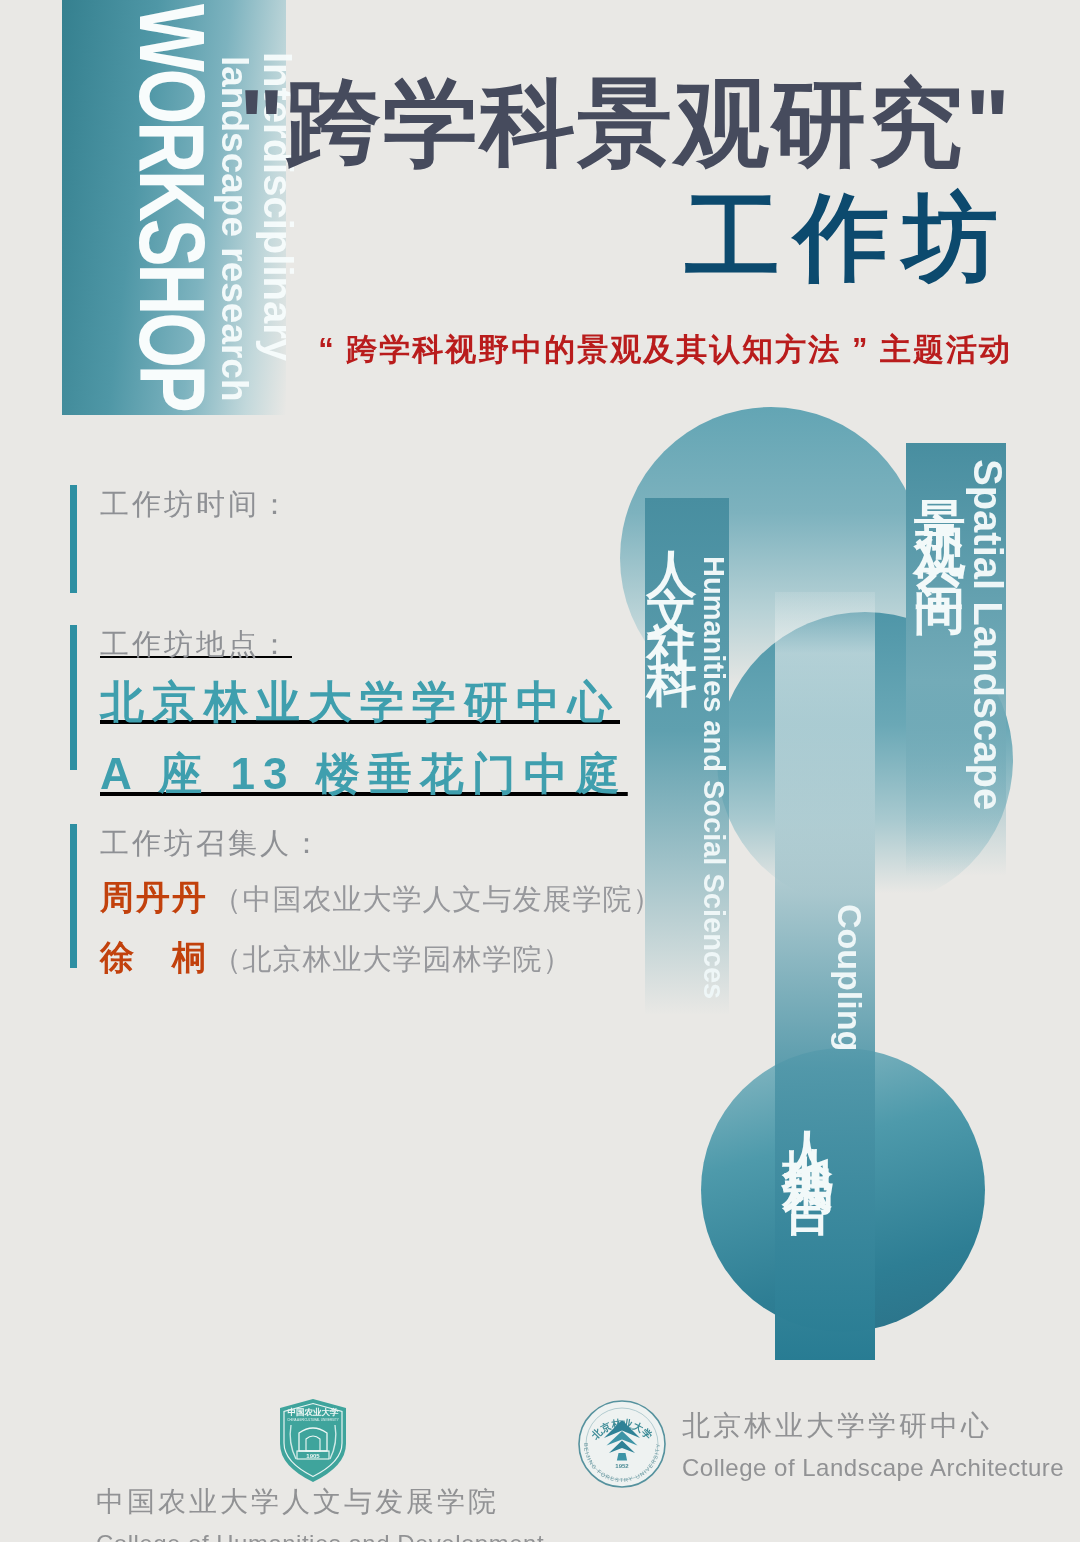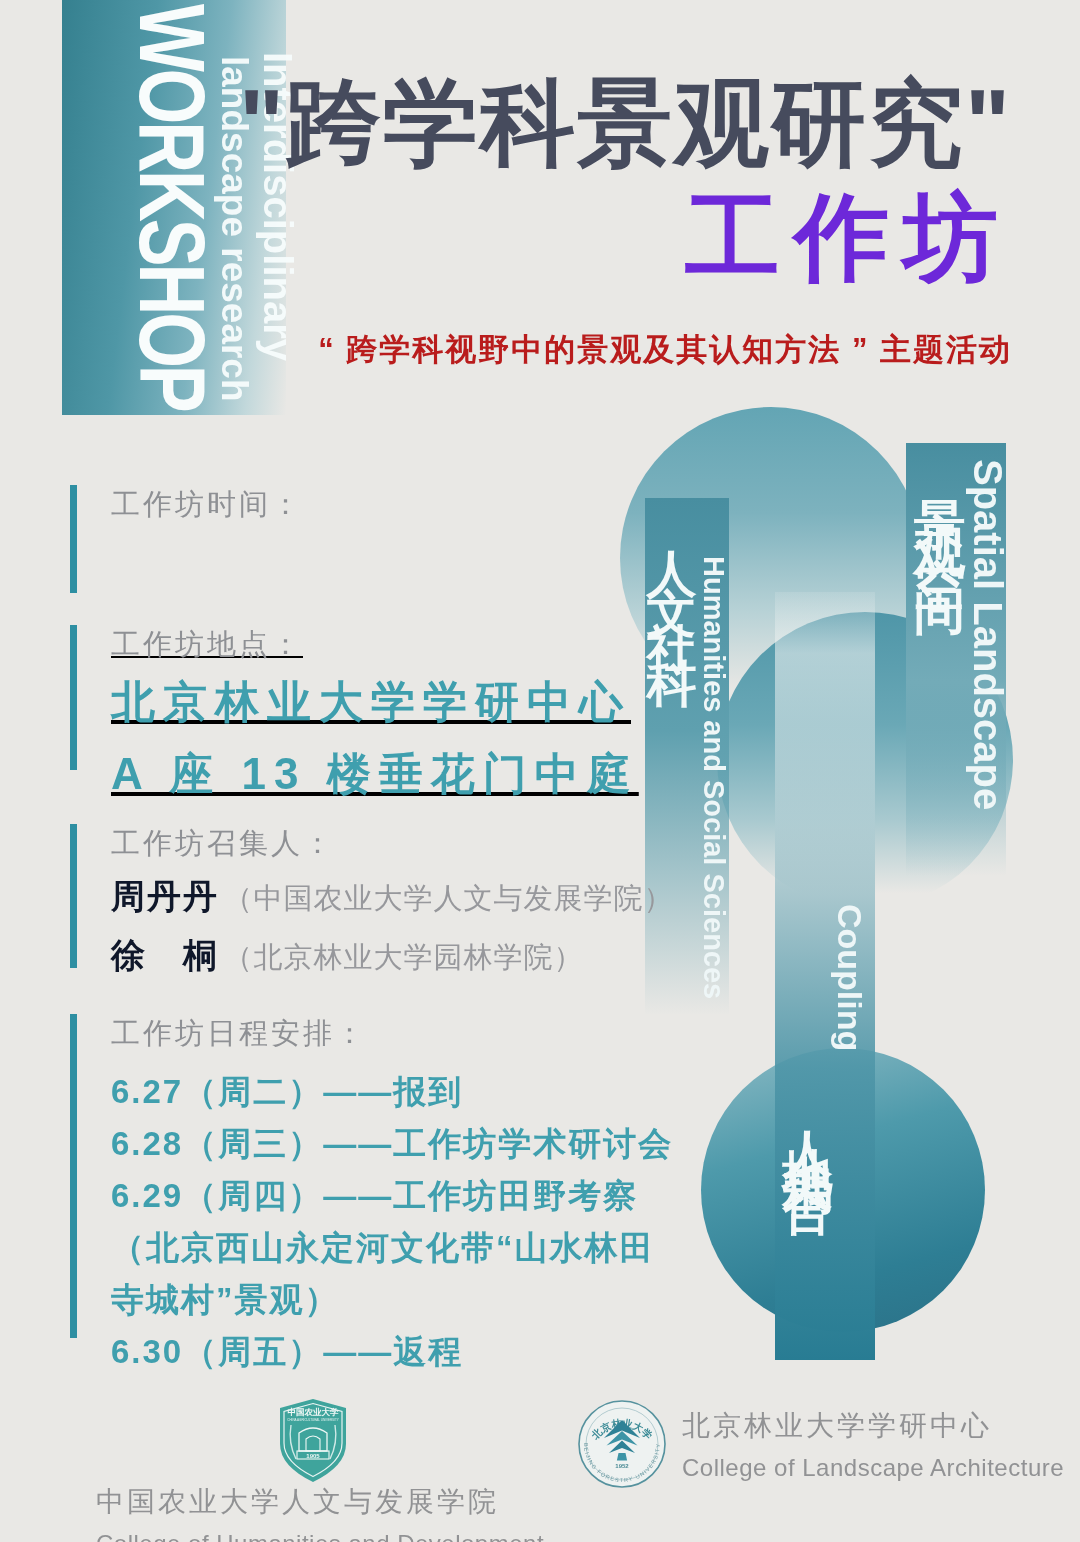--- a/index.html
+++ b/index.html
@@ -16,21 +16,21 @@
   .v { writing-mode:vertical-rl; line-height:1; white-space:nowrap; }
   .workshop {
     position:absolute; left:64px; top:4px; font-size:92px; font-weight:bold;
     color:#f8fcfc; letter-spacing:-4px; transform:scaleY(0.78); transform-origin:0 0;
   }
   .side-en1 { position:absolute; left:196px; top:52px; font-size:40px; font-weight:bold; color:rgba(247,252,252,0.95); }
   .side-en2 { position:absolute; left:154px; top:56px; font-size:37px; font-weight:bold; color:rgba(247,252,252,0.95); }
   
   .header { position:absolute; top:70px; right:68px; text-align:right; }
   .title-line1 { font-size:95px; font-weight:bold; color:#464b5d; letter-spacing:2px; line-height:1.12; }
-  .title-line2 { font-size:95px; font-weight:bold; color:#6d28d9; letter-spacing:14px; line-height:1.0; margin-top:14px; }
+  .title-line2 { font-size:95px; font-weight:bold; color:#0c4a6e; letter-spacing:14px; line-height:1.0; margin-top:14px; }
   .subtitle-cn { font-size:31px; font-weight:bold; color:#b91c1c; letter-spacing:2px; margin-top:44px; }
   .subtitle-en { font-size:23.5px; color:#8b8e94; margin-top:17px; letter-spacing:0.5px; }
   
   .circle { position:absolute; border-radius:50%; }
   .c1 { left:620px; top:407px; width:302px; height:302px;
         background:linear-gradient(180deg,#63a5b4 0%, #7db2be 35%, #b8d2d6 68%, rgba(233,232,229,0) 94%); }
   .c2 { left:717px; top:612px; width:296px; height:296px;
         background:linear-gradient(180deg,#4f96a8 0%, #6aa8b6 38%, #a8c9cf 70%, rgba(233,232,229,0.05) 95%); }
   .c3 { left:701px; top:1048px; width:284px; height:284px;
         background:linear-gradient(165deg,#8dbbc5 0%, #4e9aab 35%, #2e7e94 75%, #2b7187 100%); }
@@ -44,33 +44,33 @@
                    rgba(178,206,212,0.6) 30%, rgba(79,150,168,0.92) 62%, #287c93 100%); }
   .v-cn { position:absolute; writing-mode:vertical-rl; line-height:1; color:#f2f9f9; font-weight:bold; }
   .v-en { position:absolute; writing-mode:vertical-rl; line-height:1.1; color:#eef6f7; font-weight:bold; }
   .b-hum .v-cn { left:2px;  top:12px;  font-size:50px; letter-spacing:36px; }
   .b-hum .v-en { left:52px; top:58px;  font-size:29px; }
   .b-spa .v-cn { left:8px;  top:15px;  font-size:52px; letter-spacing:28px; }
   .b-spa .v-en { left:60px; top:16px;  font-size:40px; }
   .b-cou .v-cn { left:8px;  top:498px; font-size:50px; letter-spacing:18px; }
   .b-cou .v-en { left:56px; top:312px; font-size:34px; }
   
-  .section { position:absolute; left:70px; border-left:7px solid #2e8fa2; padding-left:34px; }
+  .section { position:absolute; left:70px; border-left:7px solid #2e8fa2; padding-left:23px; }
   .sec-label { font-size:29px; color:#8e9094; letter-spacing:3px; }
   .sec-time { top:485px; height:108px; }
   .time-value {
     margin-top:6px; font-size:63px; font-weight:bold; letter-spacing:1px;
     color:rgba(252,253,252,0.5); -webkit-text-stroke:2.2px #67a3b1;
   }
   .sec-location { top:625px; height:145px;text-decoration:underline; }
   .loc-line { margin-top:9px; font-size:44px; font-weight:bold; color:#3f9fae; letter-spacing:8px; line-height:56px; }
   .loc-line + .loc-line { margin-top:16px; }
   .sec-conveners { top:824px; height:144px; }
   .conv-row { margin-top:13px; line-height:40px; white-space:nowrap; }
-  .conv-name { font-size:34px; font-weight:bold; color:#0f172a; letter-spacing:2px;font-family:Liberation Serif, serif; }
+  .conv-name { font-size:34px; font-weight:bold; color:#c2410c; letter-spacing:2px; }
   .conv-aff  { font-size:29px; color:#97989c; letter-spacing:1px; }
   .sec-schedule { top:1014px; height:324px; }
   .sch-item { margin-top:0; font-size:33px; font-weight:bold; color:#3f9fae; letter-spacing:2px; line-height:52px; white-space:nowrap; }
   .sch-first { margin-top:12px; }
   
   .footer-org { position:absolute; display:flex; align-items:center; }
   .fo-left  { left:81px;  top:1398px;flex-direction:column; }
   .fo-right { left:577px; top:1399px; }
   .org-text { margin-left:15px; }
   .org-cn { font-size:28px; color:#919294; letter-spacing:3px; }
@@ -125,29 +125,20 @@
     <div class="conv-row">
       <span class="conv-name">周丹丹</span>
       <span class="conv-aff">（中国农业大学人文与发展学院）</span>
     </div>
     <div class="conv-row">
       <span class="conv-name">徐　桐</span>
       <span class="conv-aff">（北京林业大学园林学院）</span>
     </div>
   </div>
 
-  <div class="section sec-schedule">
-    <div class="sec-label">工作坊日程安排：</div>
-    <div class="sch-item sch-first">6.27（周二）——报到</div>
-    <div class="sch-item">6.28（周三）——工作坊学术研讨会</div>
-    <div class="sch-item">6.29（周四）——工作坊田野考察</div>
-    <div class="sch-item">（北京西山永定河文化带“山水林田</div>
-    <div class="sch-item">寺城村”景观）</div>
-    <div class="sch-item">6.30（周五）——返程</div>
-  </div>
 
   <div class="footer-org fo-left">
     <svg width="72" height="85" viewBox="0 0 72 85">
       <path d="M36 1 L69 10 V46 Q69 68 36 84 Q3 68 3 46 V10 Z" fill="#3fa49c"></path>
       <path d="M36 5.5 L65 13.5 V45 Q65 64 36 78.5 Q7 64 7 45 V13.5 Z" fill="none" stroke="#e8f4f2" stroke-width="1.2"></path>
       <text x="36" y="17" font-size="8.5" fill="#f0f8f6" text-anchor="middle" font-weight="bold">中国农业大学</text>
       <text x="36" y="23" font-size="3" fill="#e4f2f0" text-anchor="middle">CHINA AGRICULTURAL UNIVERSITY</text>
       <path d="M14 27 Q11 45 19 61" stroke="#cfe9e6" stroke-width="1.4" fill="none"></path>
       <path d="M58 27 Q61 45 53 61" stroke="#cfe9e6" stroke-width="1.4" fill="none"></path>
       <path d="M22 53 V35 Q36 25 50 35 V53 Z" fill="none" stroke="#eef7f5" stroke-width="1.3"></path>

